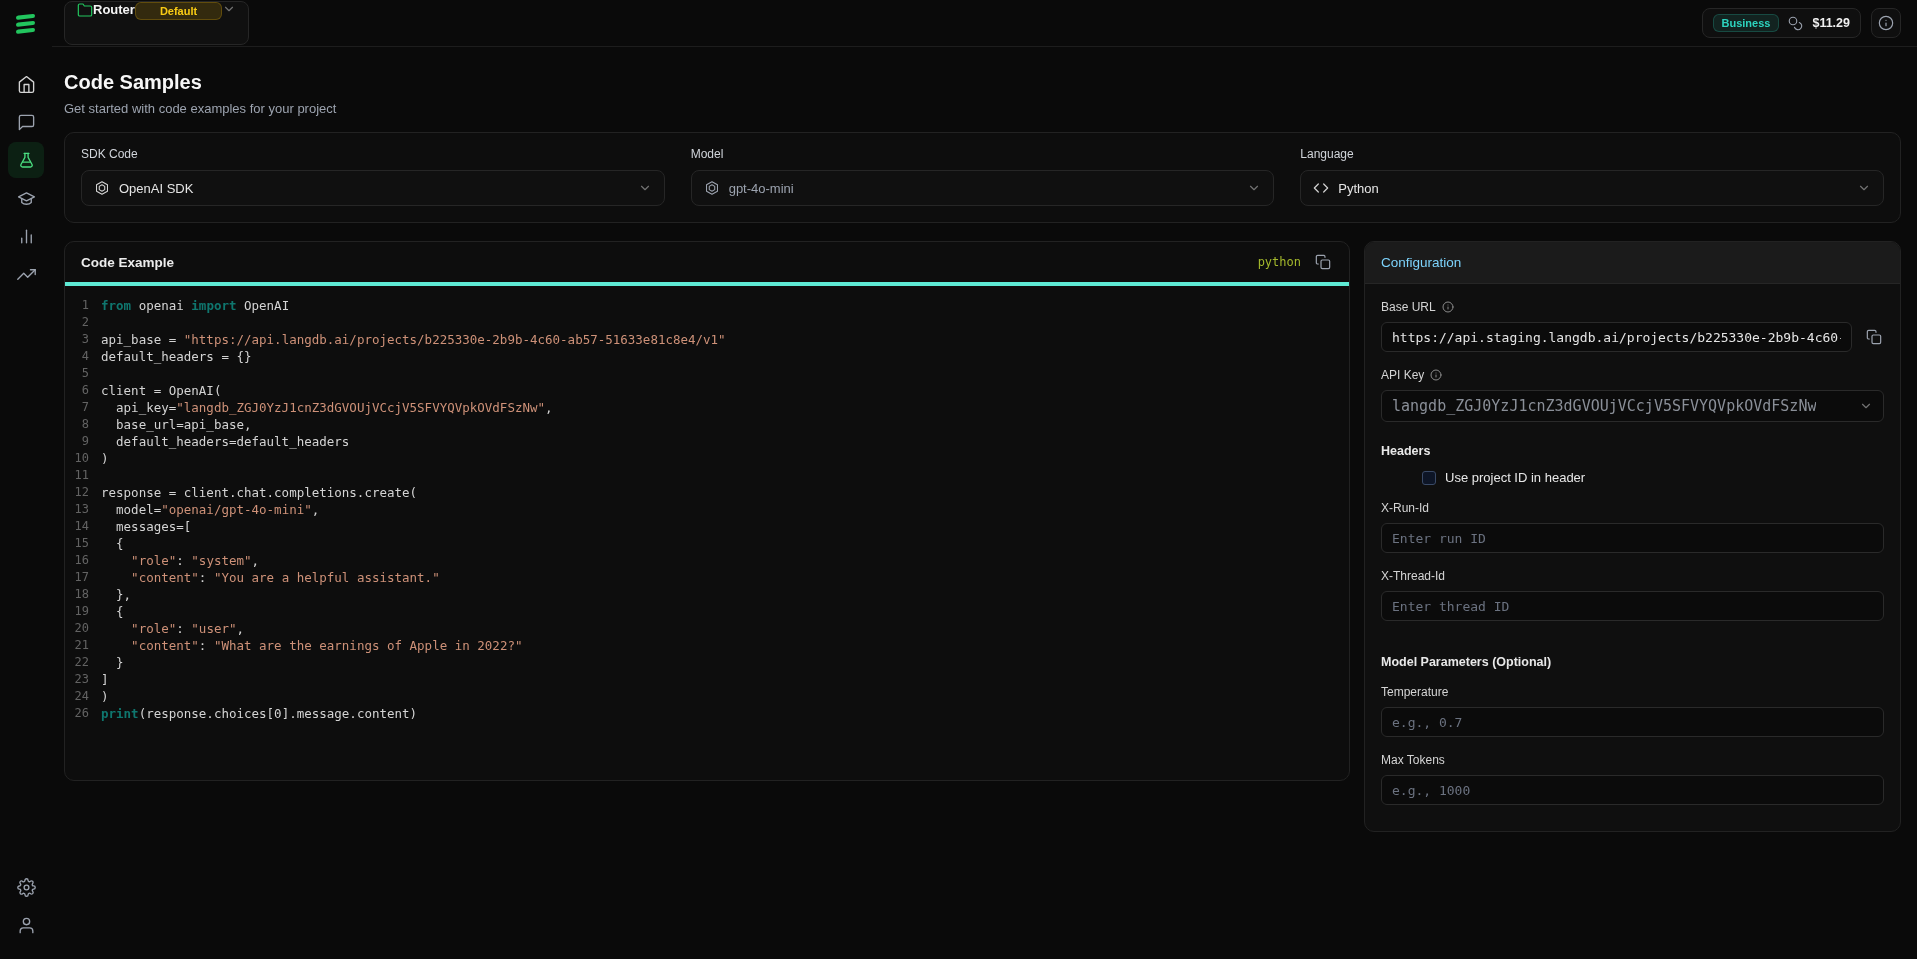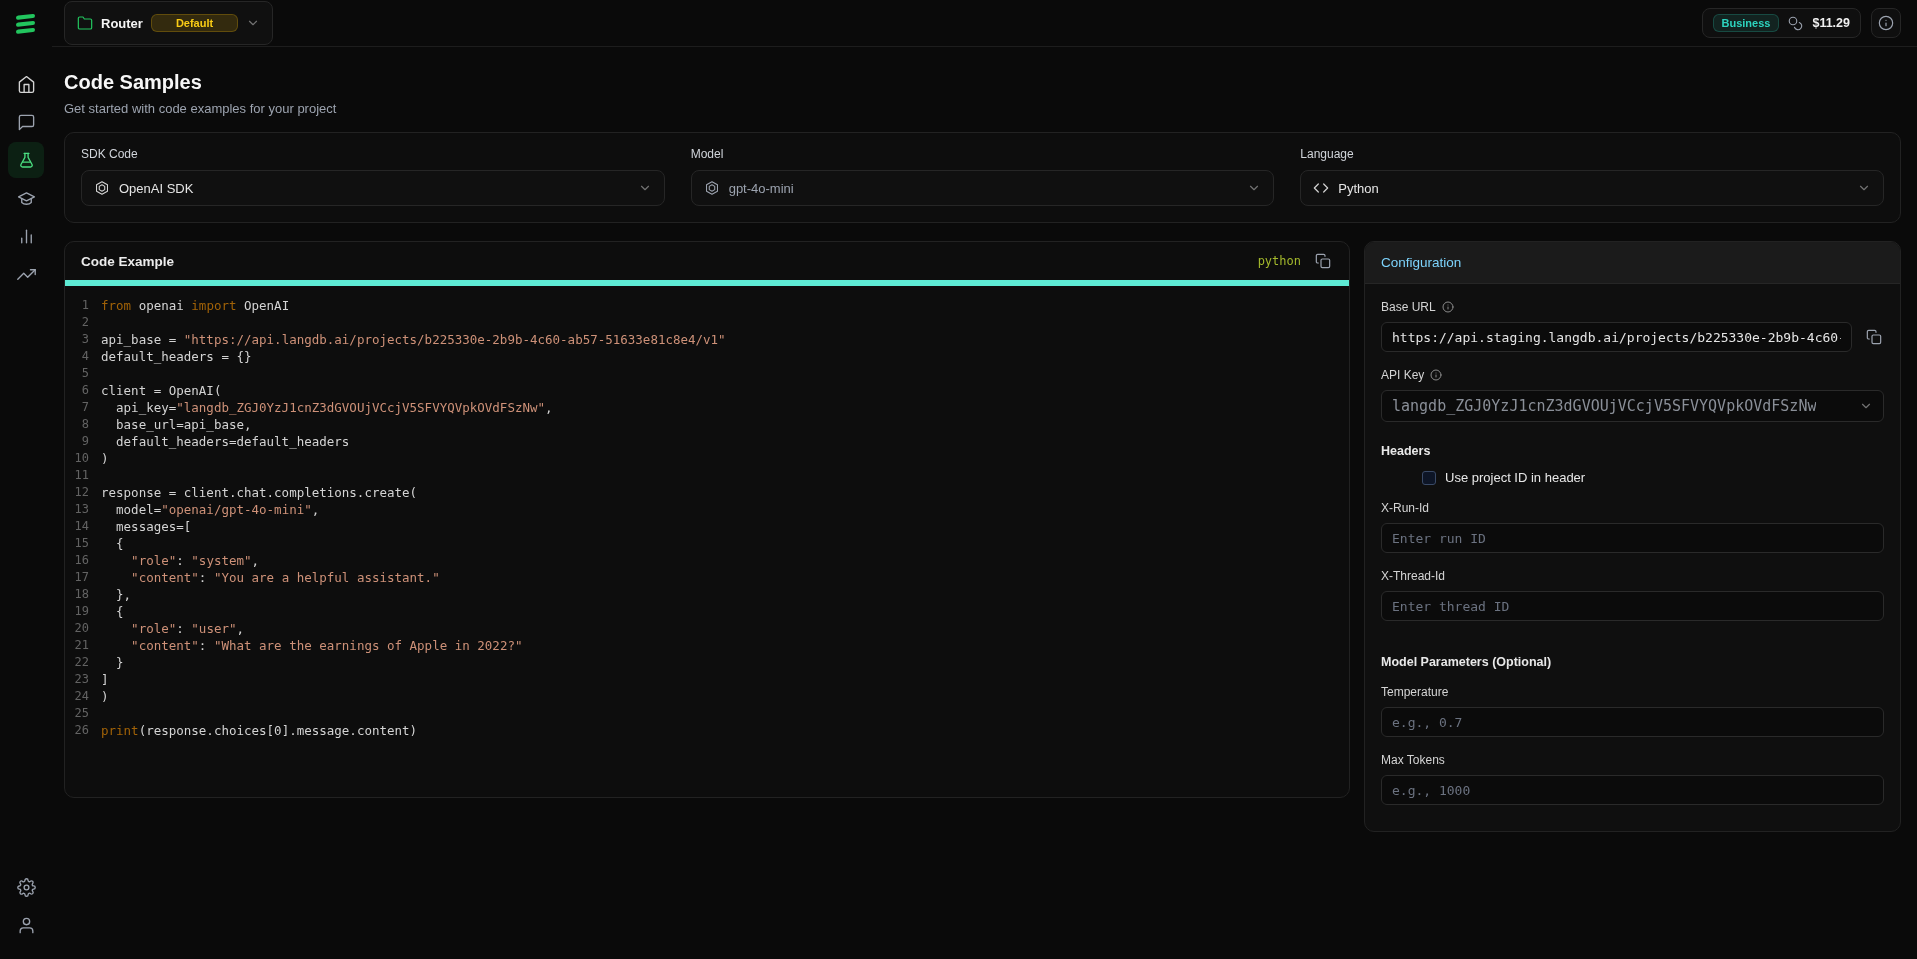--- a/index.html
+++ b/index.html
@@ -35,21 +35,21 @@
   .right-col { flex: 1; display: flex; flex-direction: column; min-width: 0; }
 
   
   .topbar {
     height: 47px; flex-shrink: 0;
     border-bottom: 1px solid #1d1d1d;
     display: flex; align-items: center; justify-content: space-between;
     padding: 0 16px 0 12px;
   }
   .project-select {
-    display: inline-flex; align-items: center; gap: 8px;
+    display: inline-flex; align-items: flex-start; 
     height: 44px; padding: 0 12px;
     background: #101010; border: 1px solid #262626; border-radius: 8px;
     cursor: pointer;
   }
   .project-name { font-size: 13px; font-weight: 700; color: #f5f5f5; }
   .badge-default {
     font-size: 11px; font-weight: 600; color: #facc15;
     background: rgba(234,179,8,0.16); border: 1px solid rgba(234,179,8,0.25);
     padding: 2px 24px; border-radius: 6px;
   }
@@ -97,33 +97,33 @@
   
   .panels { display: flex; gap: 14px; margin-top: 18px; align-items: flex-start; }
 
   .code-panel {
     flex: 1; min-width: 0;
     border: 1px solid #222; border-radius: 10px; background: #0d0d0d; overflow: hidden;
   }
   .code-header {
     height: 44px; padding: 0 16px;
     display: flex; align-items: center; justify-content: space-between;
-    border-bottom: 6px solid #5eead4;
+    border-bottom: 4px solid #5eead4;
   }
   .code-title { font-size: 13.5px; font-weight: 700; color: #ececec; }
   .code-header-right { display: flex; align-items: center; gap: 12px; }
   .lang-tag { font-size: 12px; color: #a3b82c; font-family: "DejaVu Sans Mono", monospace; }
   .ghost-icon-btn { background: none; border: none; color: #9ca3af; cursor: pointer; padding: 2px; }
 
   .code-body { padding: 11px 16px 58px 0; font-family: "DejaVu Sans Mono", monospace; font-size: 12.5px; line-height: 17px; }
   .code-line { display: flex; min-height: 17px; white-space: pre; }
   .ln { flex: 0 0 36px; text-align: right; padding-right: 12px; color: #636363; font-size: 12px; user-select: none; }
   .lc { color: #d4d4d4; }
   .tok-d { color: #d4d4d4; }
-  .tok-k { color: #a16207; }
+  .tok-k { color: #0f766e; font-weight: bold; }
   .tok-s { color: #ce9178; }
 
   
   .config-panel {
     width: 537px; flex-shrink: 0;
     border: 1px solid #222; border-radius: 10px; background: #0f0f0f; overflow: hidden;
   }
   .config-header {
     height: 42px; padding: 0 16px; background: #1b1b1b;
     display: flex; align-items: center; border-bottom: 1px solid #262626;
@@ -387,21 +387,20 @@
             <div class="code-line"><span class="ln">15</span><span class="lc"><span class="tok-d">  {</span></span></div>
             <div class="code-line"><span class="ln">16</span><span class="lc"><span class="tok-d">    </span><span class="tok-s">"role"</span><span class="tok-d">: </span><span class="tok-s">"system"</span><span class="tok-d">,</span></span></div>
             <div class="code-line"><span class="ln">17</span><span class="lc"><span class="tok-d">    </span><span class="tok-s">"content"</span><span class="tok-d">: </span><span class="tok-s">"You are a helpful assistant."</span></span></div>
             <div class="code-line"><span class="ln">18</span><span class="lc"><span class="tok-d">  },</span></span></div>
             <div class="code-line"><span class="ln">19</span><span class="lc"><span class="tok-d">  {</span></span></div>
             <div class="code-line"><span class="ln">20</span><span class="lc"><span class="tok-d">    </span><span class="tok-s">"role"</span><span class="tok-d">: </span><span class="tok-s">"user"</span><span class="tok-d">,</span></span></div>
             <div class="code-line"><span class="ln">21</span><span class="lc"><span class="tok-d">    </span><span class="tok-s">"content"</span><span class="tok-d">: </span><span class="tok-s">"What are the earnings of Apple in 2022?"</span></span></div>
             <div class="code-line"><span class="ln">22</span><span class="lc"><span class="tok-d">  }</span></span></div>
             <div class="code-line"><span class="ln">23</span><span class="lc"><span class="tok-d">]</span></span></div>
             <div class="code-line"><span class="ln">24</span><span class="lc"><span class="tok-d">)</span></span></div>
-            <div class="code-line"><span class="ln">25</span><span class="lc"></span></div>
             <div class="code-line"><span class="ln">26</span><span class="lc"><span class="tok-k">print</span><span class="tok-d">(response.choices[0].message.content)</span></span></div>
           </div>
       </section>
 
       <section class="config-panel">
         <div class="config-header">
           <span class="config-title">Configuration</span>
         </div>
         <div class="config-body">
 

